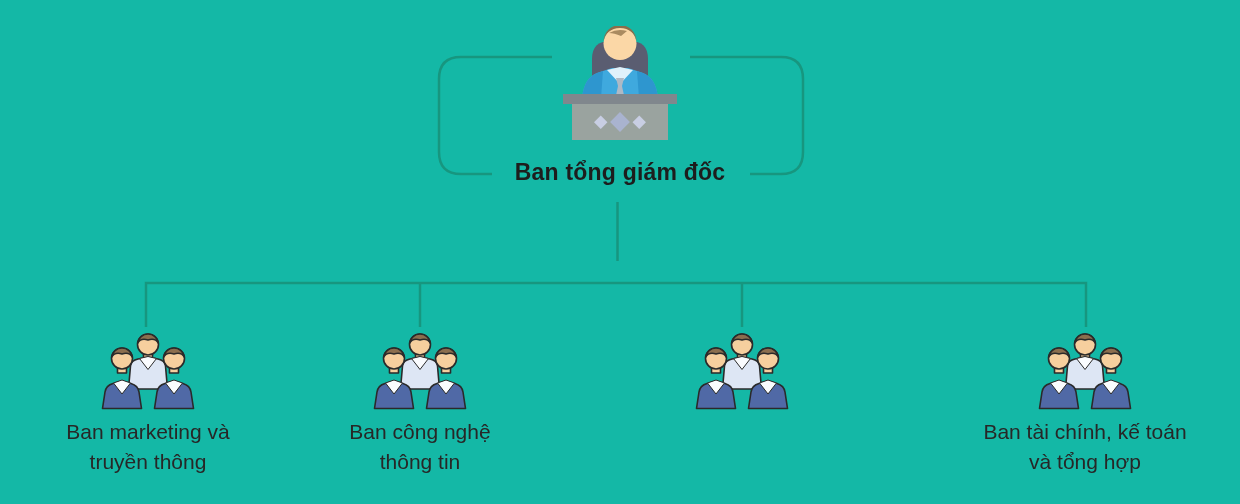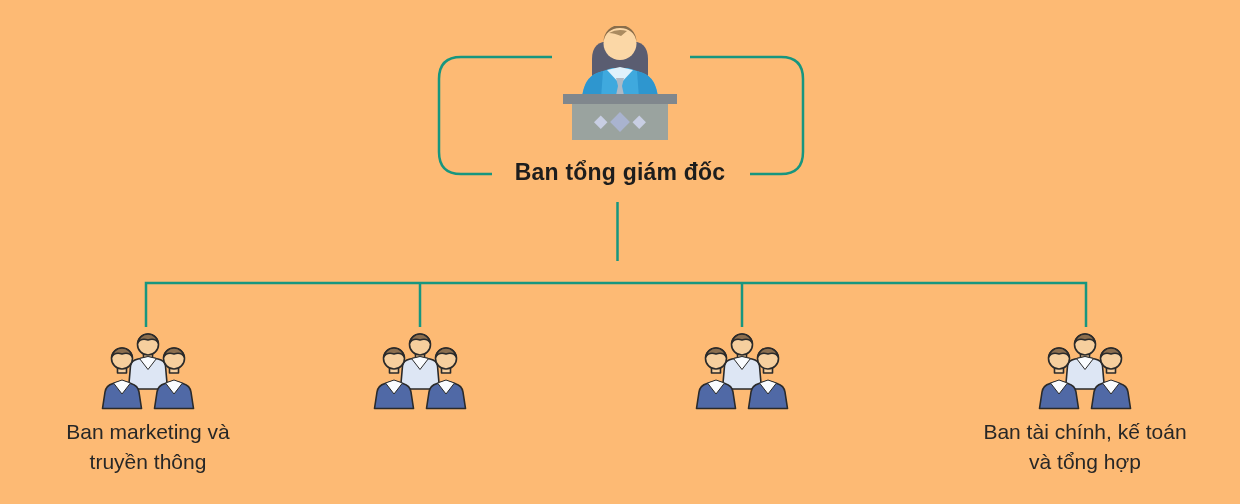--- a/index.html
+++ b/index.html
@@ -1,19 +1,19 @@
 <!DOCTYPE html>
 <html><head>
 <meta charset="utf-8">
 <style>
   html,body{margin:0;padding:0;background:#ffffff;}
   .canvas{
     position:relative;
     width:1240px;height:504px;
-    background:#fdba74;
+    background:#14b8a6;
     overflow:hidden;
     font-family:"Liberation Sans", sans-serif;
   }
   .lines{position:absolute;left:0;top:0;width:1240px;height:504px;}
   .lines path{fill:none;stroke:#17967F;stroke-width:2.5;}
   .abs{position:absolute;}
   .root-label{
     left:460px;top:156px;width:320px;
     text-align:center;
     font-size:23px;font-weight:bold;line-height:32px;
@@ -99,20 +99,24 @@
     <use href="#team-icon"></use>
   </svg>
   <div class="abs dept-label" style="left:-22px">
     <div>Ban marketing và</div>
     <div>truyền thông</div>
   </div>
 
   <svg class="abs dept-icon" style="left:368px" viewBox="0 0 104 80">
     <use href="#team-icon"></use>
   </svg>
+  <div class="abs dept-label" style="left:250px">
+    <div>Ban công nghệ</div>
+    <div>thông tin</div>
+  </div>
 
   <svg class="abs dept-icon" style="left:690px" viewBox="0 0 104 80">
     <use href="#team-icon"></use>
   </svg>
 
   <svg class="abs dept-icon" style="left:1033px" viewBox="0 0 104 80">
     <use href="#team-icon"></use>
   </svg>
   <div class="abs dept-label" style="left:915px">
     <div>Ban tài chính, kế toán</div>

